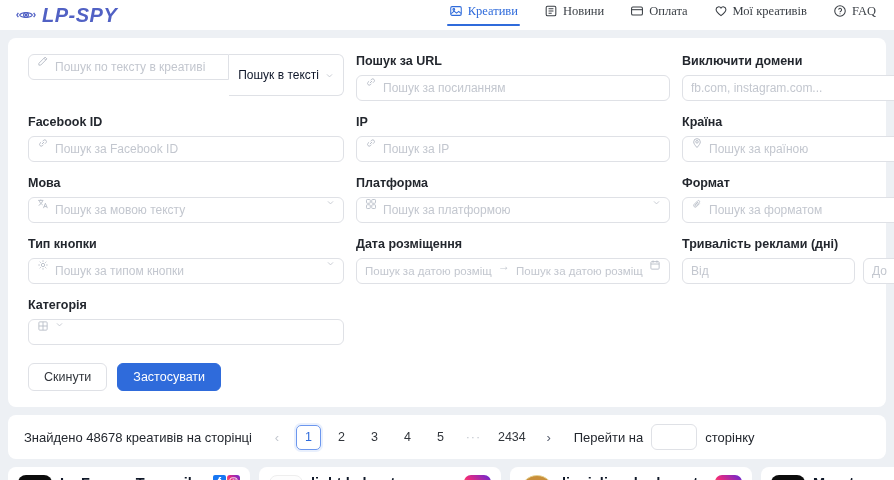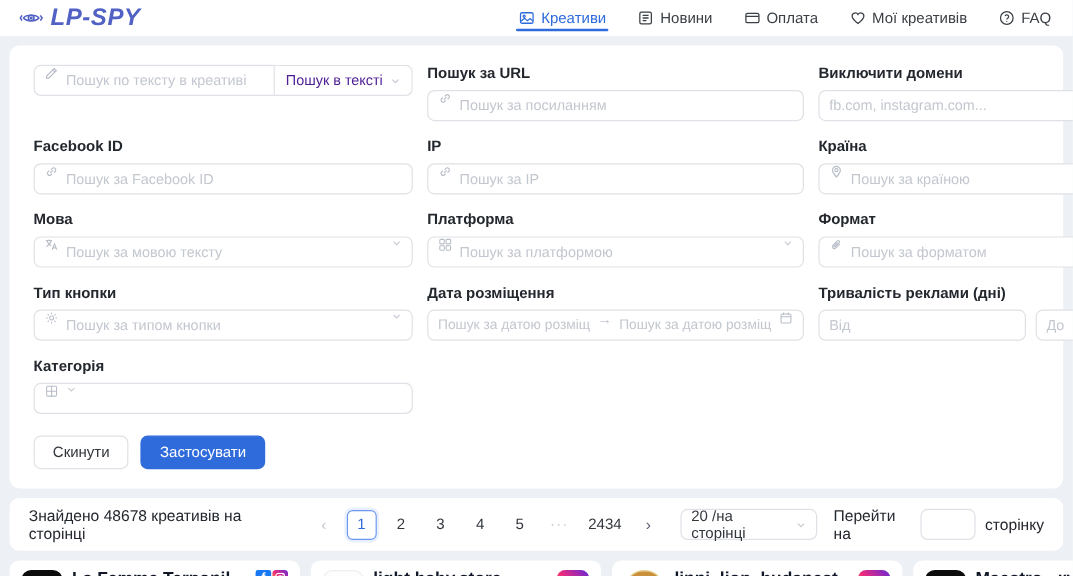--- a/index.html
+++ b/index.html
@@ -14,22 +14,22 @@
 
   
   .topbar {
     height:30px; background:#fff; display:flex; align-items:center;
     justify-content:space-between; padding:0 18px 0 16px;
   }
   .logo { display:flex; align-items:center; gap:6px; color:#5161c4; }
   .logo-text { font-weight:bold; font-style:italic; font-size:20px; letter-spacing:.5px; }
   .nav { display:flex; align-items:center; gap:26px; height:30px; }
   .nav-item {
-    display:flex; align-items:center; gap:5px; font-size:12.5px; color:#3a3f45;
-    height:22px; position:relative; cursor:pointer;
+    display:flex; align-items:flex-start; gap:5px; font-size:12.5px; color:#3a3f45;
+    height:22px; position:relative; cursor:pointer;font-family:Liberation Serif, serif;
   }
   .nav-item.active { color:#2f6bdb; }
   .nav-item.active::after {
     content:""; position:absolute; left:-2px; right:-2px; bottom:0; height:2px;
     background:#2f6bdb; border-radius:2px;
   }
 
   
   .panel {
     background:#fff; border-radius:8px; margin:8px 8px 0 8px;
@@ -48,22 +48,22 @@
     border:none; outline:none; flex:1; min-width:0; font-size:12px;
     font-family:inherit; color:#3a3f45; background:transparent;
   }
   .input-wrap input::placeholder { color:#c3c7cf; }
   .icn { color:#b8bdc7; flex:0 0 auto; display:flex; }
   .chev { color:#c3c7cf; flex:0 0 auto; display:flex; }
   .group { display:flex; }
   .group .input-wrap { flex:1; border-radius:6px 0 0 6px; }
   .addon {
     display:flex; align-items:center; gap:6px; border:1px solid #dfe1e6; border-left:none;
-    border-radius:0 6px 6px 0; padding:0 9px; font-size:12px; color:#4c1d95;
-    height:26px; white-space:nowrap; cursor:pointer;
+    border-radius:0 6px 6px 0; padding:0 9px; font-size:12px; color:#0f172a;
+    height:42px; white-space:nowrap; cursor:pointer;
   }
   .daterange input { font-size:11.5px; }
   .range-arrow { color:#c3c7cf; font-size:12px; flex:0 0 auto; }
   .range2 { display:flex; gap:8px; }
   .range2 .input-wrap:first-child { flex:2; }
   .range2 .input-wrap:last-child { flex:1; }
 
   .btn-row { display:flex; gap:10px; margin-top:18px; }
   .btn {
     height:28px; padding:0 15px; border-radius:6px; font-size:12.5px;
@@ -391,28 +391,20 @@
   <span class="found">Знайдено 48678 креативів на сторінці</span>
   <span class="pg-arrow">‹</span>
   <span class="pg active">1</span>
   <span class="pg">2</span>
   <span class="pg">3</span>
   <span class="pg">4</span>
   <span class="pg">5</span>
   <span class="pg dots">···</span>
   <span class="pg">2434</span>
   <span class="pg-arrow" style="color:#5a6070">›</span>
-  <div class="perpage">
-    <span>20 /на сторінці</span>
-    <span class="chev">
-      <svg width="9" height="9" viewBox="0 0 16 16" fill="none" stroke="currentColor" stroke-width="1.6">
-          <path d="M3.5 6l4.5 4.5L12.5 6"></path>
-        </svg>
-    </span>
-  </div>
   <div class="goto">
     <span>Перейти на</span>
     <input class="goto-input" style="">
     <span>сторінку</span>
   </div>
 </div>
 
 <div class="cards">
 
   <div class="card">

